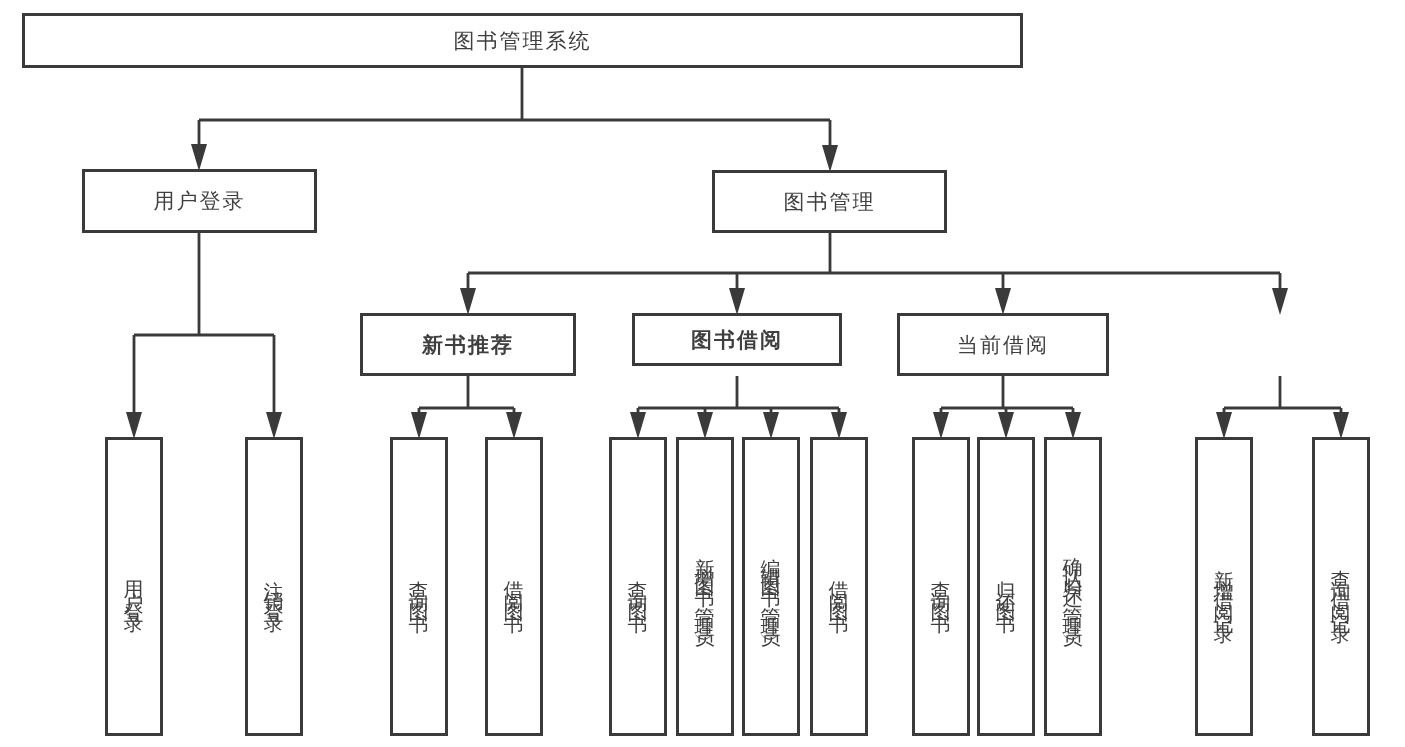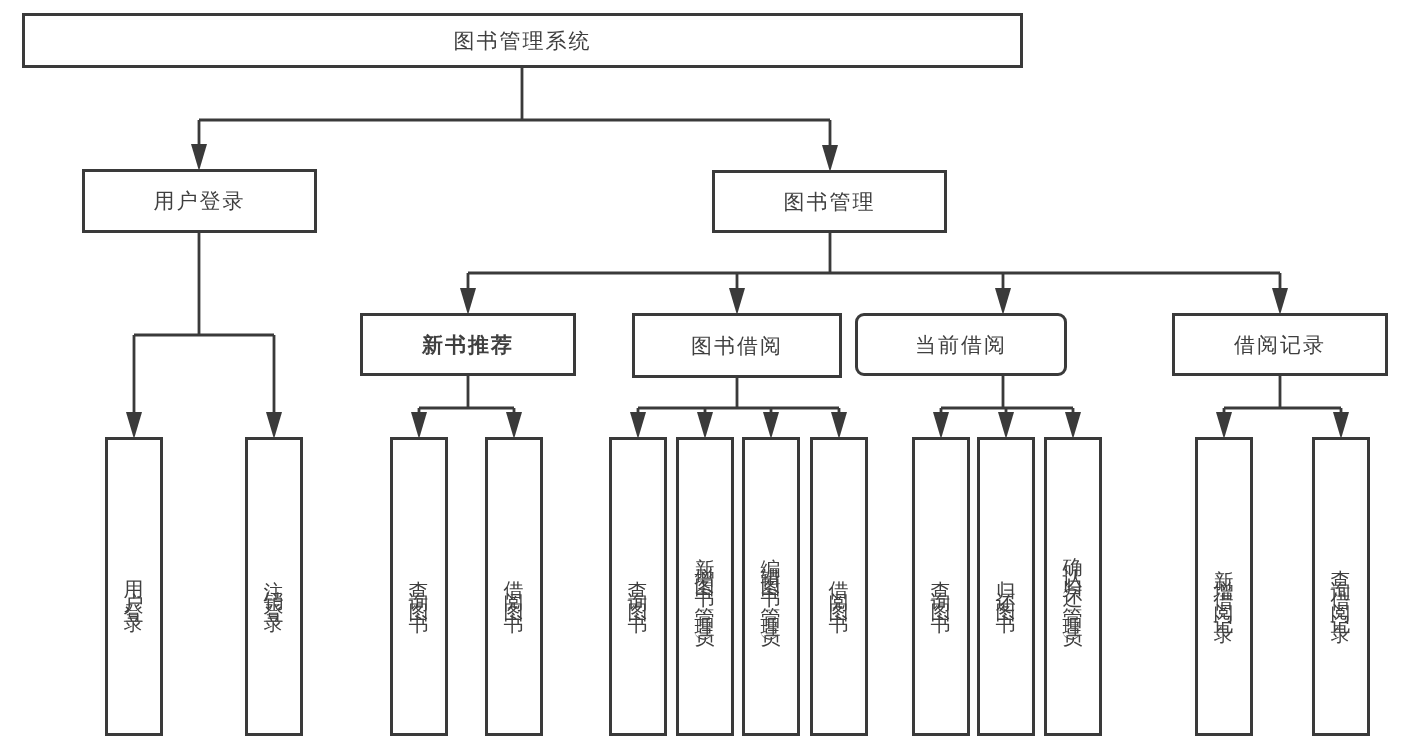--- a/index.html
+++ b/index.html
@@ -88,23 +88,22 @@
       <polygon points="1333,412 1349,412 1341,439"></polygon>
     </g>
   </svg>
 
   <div class="node root" style="left:22px; top:13px; width:1001px; height:55px;">图书管理系统</div>
 
   <div class="node h" style="left:82px; top:169px; width:235px; height:64px;">用户登录</div>
   <div class="node h" style="left:712px; top:170px; width:235px; height:63px;font-family:Liberation Serif, serif;">图书管理</div>
 
   <div class="node h" style="left:360px; top:313px; width:216px; height:63px;font-weight:bold;">新书推荐</div>
-  <div class="node h" style="left:632px; top:313px; width:210px; height:65px;">图书借阅</div>
-  <div class="node h" style="left:855px; top:313px; width:212px; height:63px;border-radius:9px;">当前借阅</div>
-  <div class="node h" style="left:1172px; top:313px; width:216px; height:63px;">借阅记录</div>
+  <div class="node h" style="left:632px; top:313px; width:210px; height:53px;font-weight:bold;">图书借阅</div>
+  <div class="node h" style="left:897px; top:313px; width:212px; height:63px;">当前借阅</div>
 
   <div class="node v" style="left:105px; top:437px; width:58px; height:299px;">用户登录</div>
   <div class="node v" style="left:245px; top:437px; width:58px; height:299px;">注销登录</div>
 
   <div class="node v" style="left:390px; top:437px; width:58px; height:299px;">查询图书</div>
   <div class="node v" style="left:485px; top:437px; width:58px; height:299px;">借阅图书</div>
 
   <div class="node v" style="left:609px; top:437px; width:58px; height:299px;">查询图书</div>
   <div class="node v long" style="left:676px; top:437px; width:58px; height:299px;">新增图书（管理员）</div>
   <div class="node v long" style="left:742px; top:437px; width:58px; height:299px;">编辑图书（管理员）</div>

